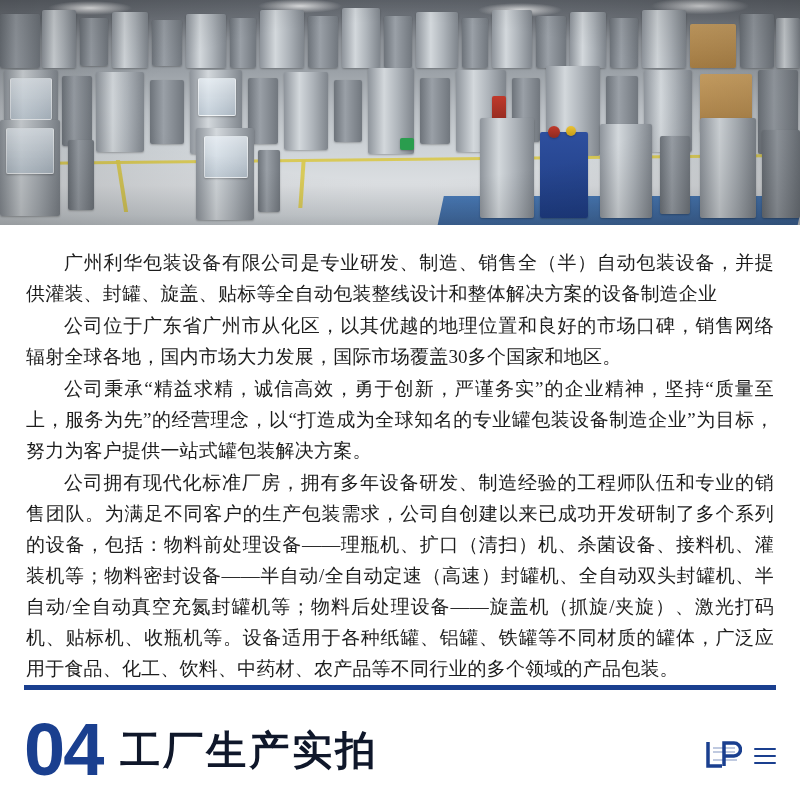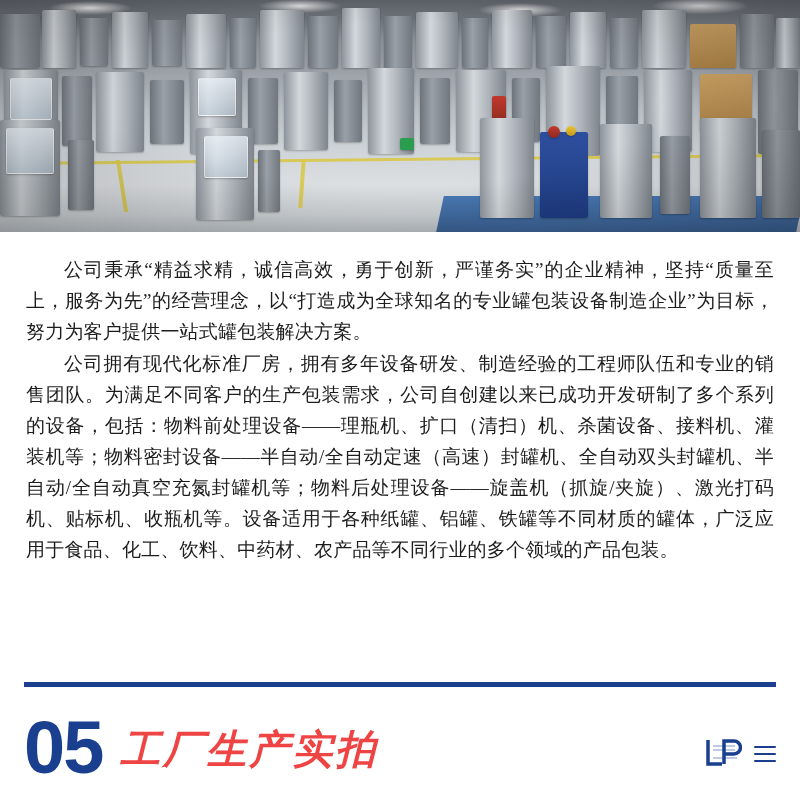--- a/index.html
+++ b/index.html
@@ -129,24 +129,23 @@
     color: #1a3f8f;
     line-height: 1;
     letter-spacing: -2px;
     margin-right: 18px;
     margin-top: 14px;
   }
   .section-title {
     font-family: "Liberation Serif", serif;
     font-size: 40px;
     font-weight: bold;
-    color: #ef4444;
+    color: #0f172a;
     letter-spacing: 3px;
     margin-top: 16px;
-    font-style: italic;
   }
   .brand {
     margin-left: auto;
     display: flex;
     align-items: center;
     gap: 12px;
     margin-top: 26px;
   }
   .brand-logo {
     width: 38px;
@@ -240,27 +239,29 @@
       <div class="m" style="left:700px;top:118px; width:56px; height:100px;"></div>
       <div class="m dark" style="left:762px;top:130px; width:38px; height:88px;"></div>
 
       <div class="m" style="left:400px; top:138px; width:14px; height:12px; background:#2a9d4e;"></div>
 
       <div class="hero-vignette"></div>
     </div>
   </div>
 
   <div class="content">
+    <p class="para">广州利华包装设备有限公司是专业研发、制造、销售全（半）自动包装设备，并提供灌装、封罐、旋盖、贴标等全自动包装整线设计和整体解决方案的设备制造企业</p>
+    <p class="para">公司位于广东省广州市从化区，以其优越的地理位置和良好的市场口碑，销售网络辐射全球各地，国内市场大力发展，国际市场覆盖30多个国家和地区。</p>
     <p class="para">公司秉承“精益求精，诚信高效，勇于创新，严谨务实”的企业精神，坚持“质量至上，服务为先”的经营理念，以“打造成为全球知名的专业罐包装设备制造企业”为目标，努力为客户提供一站式罐包装解决方案。</p>
     <p class="para">公司拥有现代化标准厂房，拥有多年设备研发、制造经验的工程师队伍和专业的销售团队。为满足不同客户的生产包装需求，公司自创建以来已成功开发研制了多个系列的设备，包括：物料前处理设备——理瓶机、扩口（清扫）机、杀菌设备、接料机、灌装机等；物料密封设备——半自动/全自动定速（高速）封罐机、全自动双头封罐机、半自动/全自动真空充氮封罐机等；物料后处理设备——旋盖机（抓旋/夹旋）、激光打码机、贴标机、收瓶机等。设备适用于各种纸罐、铝罐、铁罐等不同材质的罐体，广泛应用于食品、化工、饮料、中药材、农产品等不同行业的多个领域的产品包装。</p>
   </div>
 
   <div class="section-bar">
     <div class="section-rule"></div>
-    <div class="section-num">05</div>
+    <div class="section-num">04</div>
     <div class="section-title">工厂生产实拍</div>
 
     <div class="brand">
       <div class="brand-logo">
         <svg width="38" height="34" viewBox="0 0 38 34" aria-hidden="true">
           <path d="M4 3 L4 27 L18 27" fill="none" stroke="#1a3f8f" stroke-width="3.5"></path>
           <path d="M20 27 L20 4 L30 4 A6.5 6.5 0 0 1 30 17 L20 17" fill="none" stroke="#1a3f8f" stroke-width="3.5"></path>
           <path d="M9 9 L31 9 M9 13 L31 13 M9 21 L33 21" fill="none" stroke="#1a3f8f" stroke-width="1.2" opacity="0.55"></path>
         </svg>
       </div>

